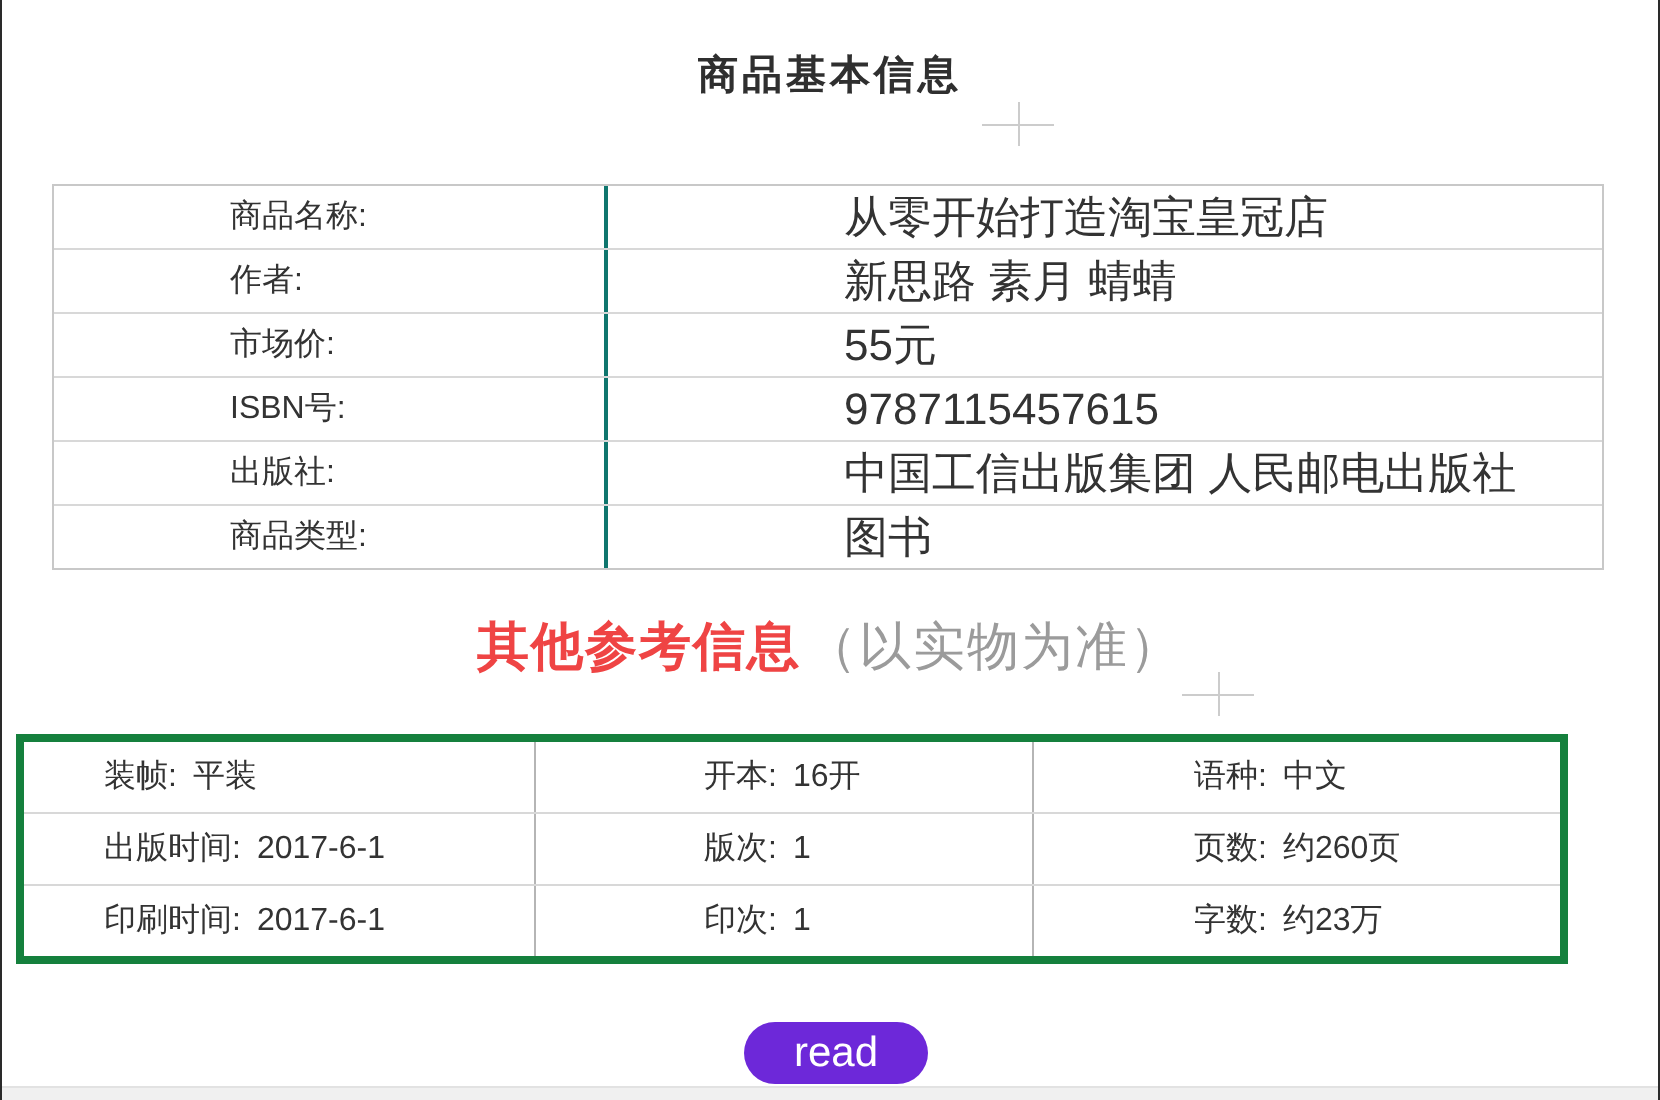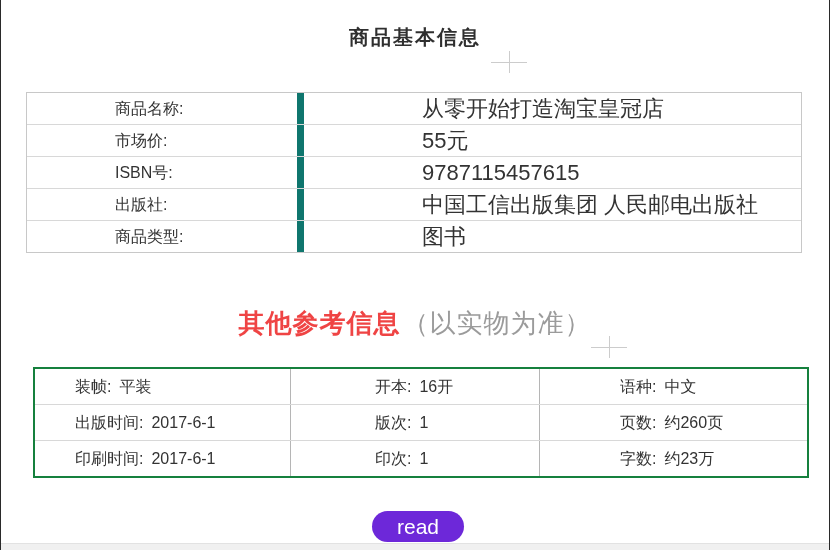--- a/index.html
+++ b/index.html
@@ -43,31 +43,31 @@
   
   .table1 {
     position: absolute; left: 25px; top: 92px; width: 776px;
     border: 1px solid #c8c8c8; box-sizing: border-box;
     background: #ffffff;
   }
   .t1row { display: flex; height: 31px; border-bottom: 1px solid #d8d8d8; }
   .t1row:last-child { border-bottom: none; }
   .t1label {
     width: 277px; box-sizing: border-box;
-    border-right: 7px solid #0f766e;
+    border-right: 2px solid #0f766e;
     padding-left: 88px; line-height: 31px; font-size: 16px; color: #333;
   }
   .t1value {
     flex: 1; padding-left: 118px; line-height: 31px;
     font-size: 22px; color: #333;
   }
   
   .table2 {
-    position: absolute; left: 32px; top: 367px; width: 776px;
-    border: 2px solid #15803d; box-sizing: border-box;
+    position: absolute; left: 7px; top: 367px; width: 776px;
+    border: 4px solid #15803d; box-sizing: border-box;
     background: #ffffff;
   }
   .t2row { display: flex; height: 35px; border-bottom: 1px solid #d8d8d8; }
   .t2row:last-child { border-bottom: none; }
   .t2cell {
     box-sizing: border-box; line-height: 35px; font-size: 16px; color: #333;
     white-space: nowrap;
   }
   .t2cell .val { margin-left: 8px; }
   .c1 { width: 256px; padding-left: 40px; border-right: 1px solid #b5b5b5; }
@@ -91,20 +91,24 @@
 
 <div class="page">
 
   <div class="title1">商品基本信息</div>
   <div class="plus plus1"></div>
 
   <div class="table1">
     <div class="t1row">
       <div class="t1label">商品名称:</div>
       <div class="t1value">从零开始打造淘宝皇冠店</div>
+    </div>
+    <div class="t1row">
+      <div class="t1label">作者:</div>
+      <div class="t1value">新思路 素月 蜻蜻</div>
     </div>
     <div class="t1row">
       <div class="t1label">市场价:</div>
       <div class="t1value">55元</div>
     </div>
     <div class="t1row">
       <div class="t1label">ISBN号:</div>
       <div class="t1value">9787115457615</div>
     </div>
     <div class="t1row">

